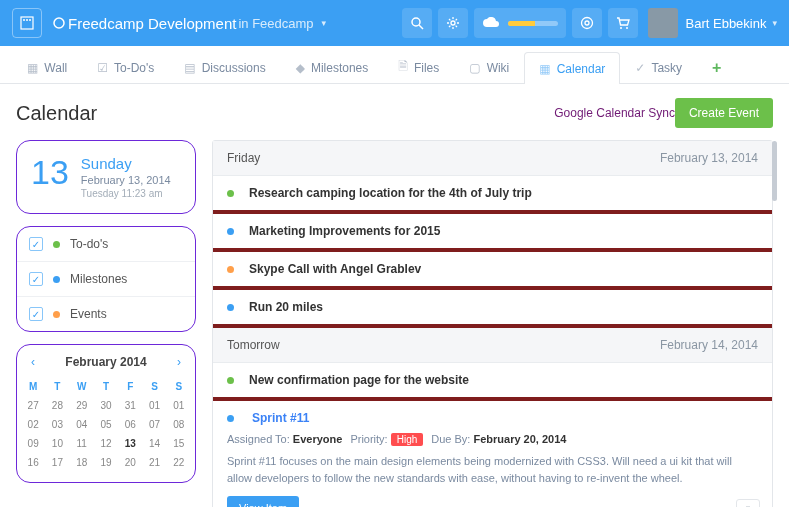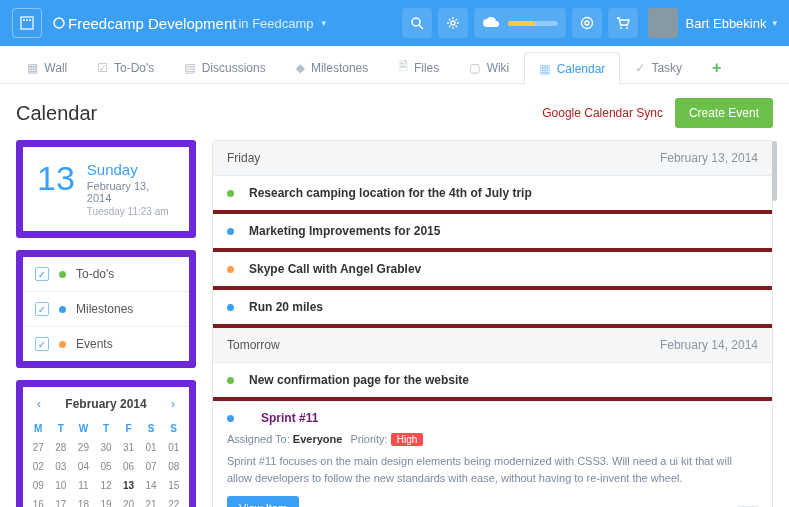--- a/index.html
+++ b/index.html
@@ -18,25 +18,25 @@
 .uname{margin-left:8px;font-size:13px}
 .caret{margin-left:6px;opacity:.8;font-size:9px}
 .tabs{display:flex;align-items:flex-end;border-bottom:1px solid #e3e6ea;padding:0 12px;height:38px;background:#fff}
 .tab{display:flex;align-items:center;gap:6px;padding:0 14px;height:32px;color:#7a8aa0;font-size:12px;border:1px solid transparent;border-bottom:none;cursor:pointer}
 .tab.active{border-color:#e3e6ea;color:#3b9ff3;border-radius:4px 4px 0 0;background:#fff;position:relative;top:1px}
 .tab .ti{opacity:.55}
 .tab.add{color:#5fb85f;font-weight:bold;font-size:16px}
 .page{padding:14px 16px}
 .page-head{display:flex;align-items:center;margin-bottom:12px}
 .page-head h1{font-size:20px;font-weight:400;color:#333}
-.sync{color:#b91c1c;font-size:12px;margin-right:12px}
+.sync{color:#701a75;font-size:12px;}
 .btn-green{background:#6cc04a;color:#fff;border:none;border-radius:3px;padding:8px 14px;font-size:12px;cursor:pointer}
 .cols{display:flex;gap:16px}
 .side{width:180px;flex-shrink:0}
-.card{border:7px solid #6d28d9;border-radius:3px;background:#fff;margin-bottom:12px}
+.card{border:1px solid #6d28d9;border-radius:14px;background:#fff;margin-bottom:12px}
 .datecard{display:flex;gap:12px;padding:14px}
 .bignum{font-size:34px;color:#3b9ff3;font-weight:300;line-height:1}
 .dname{color:#3b9ff3;font-size:15px}
 .dsub{color:#7a8aa0;font-size:11px;margin-top:2px}
 .dsub2{color:#a3adb8;font-size:10px;margin-top:2px}
 .filters{}
 .frow{display:flex;align-items:center;gap:10px;padding:10px 12px;border-bottom:1px solid #eef0f3;font-size:12px;color:#555}
 .frow:last-child{border-bottom:none}
 .chk{width:14px;height:14px;border:1px solid #88c6f9;border-radius:2px;display:flex;align-items:center;justify-content:center;color:#3b9ff3;font-size:10px}
 .dot{width:7px;height:7px;border-radius:50%}
@@ -49,21 +49,21 @@
 .mc-grid th{color:#3b9ff3;font-weight:600;padding:4px 0;font-size:10px}
 .mc-grid td{padding:4px 0}
 .mc-grid td.cur{color:#333;font-weight:bold}
 .main{flex:1;border:1px solid #e3e6ea;border-radius:3px;position:relative}
 .sect{background:#f5f6f8;padding:10px 14px;display:flex;justify-content:space-between;color:#555;font-size:12px;border-bottom:1px solid #e9ecef}
 .sect .r{color:#8a96a3}
 .item{display:flex;align-items:flex-start;gap:15px;padding:10px 14px;border-bottom:4px solid #7f1d1d;font-size:12px}
 .item .dot{margin-top:4px;flex-shrink:0}
 .item .t{font-weight:600;color:#333}
 .exp{padding:10px 14px 14px;border-bottom:1px solid #eef0f3}
-.exp .hdr{display:flex;align-items:center;gap:27px;font-size:12px;font-weight:600;color:#701a75;margin-bottom:8px}
+.exp .hdr{display:flex;align-items:center;gap:18px;font-size:12px;font-weight:600;color:#3b82f6;margin-bottom:8px}
 .meta{display:flex;gap:8px;font-size:11px;color:#7a8aa0;margin-bottom:8px;flex-wrap:wrap}
 .meta b{color:#333;font-weight:600}
 .pri{background:#ff4d4f;color:#fff;padding:1px 6px;border-radius:2px;font-size:10px}
 .desc{font-size:11px;color:#7a8aa0;line-height:1.5;margin-bottom:10px}
 .actions{display:flex;align-items:flex-end;gap:4px}
 .btn-blue{background:#3b9ff3;color:#fff;border:none;border-radius:3px;padding:6px 12px;font-size:11px;cursor:pointer}
 .lnk{color:#3b9ff3;font-size:11px;cursor:pointer}
 .trash{position:absolute;right:12px;bottom:12px;width:24px;height:24px;border:1px solid #e3e6ea;border-radius:3px;display:flex;align-items:center;justify-content:center;color:#b8c0c9;font-size:12px}
 .scrollhint{position:absolute;right:-5px;top:0;width:5px;height:60px;background:#c6ccd4;border-radius:3px}
 svg{display:block}
@@ -288,20 +288,21 @@
           <span class="t">New confirmation page for the website</span>
         </div>
         <div class="exp">
           <div class="hdr">
             <span class="dot d-blue"></span>
             <span>Sprint #11</span>
           </div>
           <div class="meta">
             <span>Assigned To: <b>Everyone</b></span>
             <span>Priority: <span class="pri">High</span></span>
+            <span>Due By: <b>February 20, 2014</b></span>
           </div>
           <div class="desc">Sprint #11 focuses on the main design elements being modernized with CSS3. Will need a ui kit that will allow developers to follow the new standards with ease, without having to re-invent the wheel.</div>
           <div class="actions">
             <button class="btn-blue">View Item</button>
             <span class="lnk">Edit Milestone</span>
           </div>
         </div>
       <div class="scrollhint"></div>
     <div class="trash">
           <svg width="12" height="12" viewBox="0 0 12 12">

